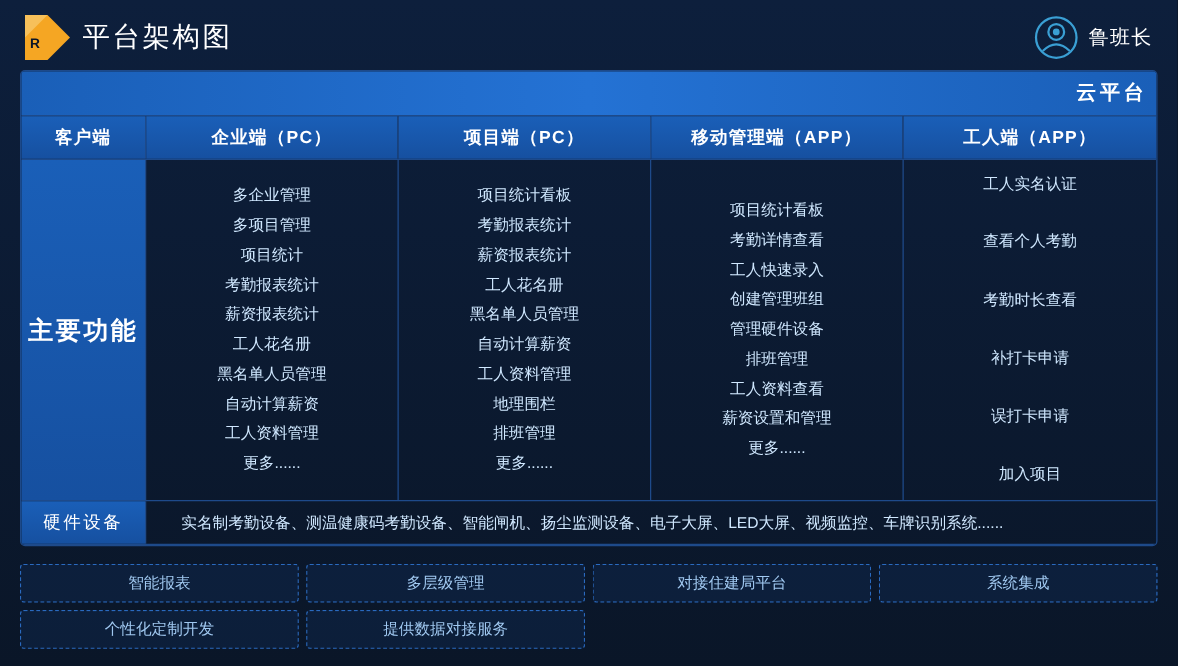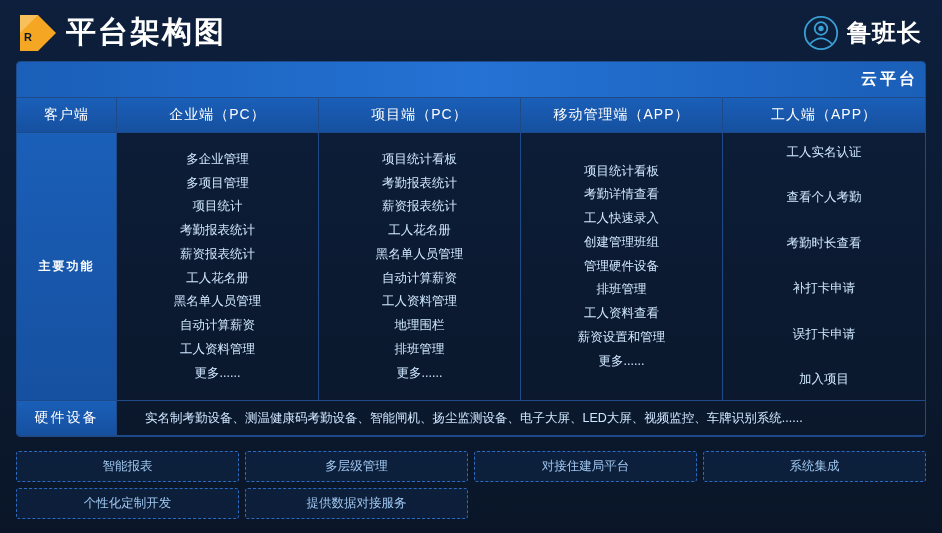--- a/index.html
+++ b/index.html
@@ -32,38 +32,38 @@
       display: flex;
       align-items: center;
       gap: 10px;
     }
     .logo-icon {
       width: 36px;
       height: 36px;
     }
     .header-title {
       color: #ffffff;
-      font-size: 30px;
-      font-weight: bold;
+      font-size: 22px;
+      font-weight: normal;
       letter-spacing: 2px;
       text-align: right;
     }
     .brand-logo {
       display: flex;
       align-items: center;
       gap: 8px;
     }
     .brand-icon {
       width: 36px;
       height: 36px;
     }
     .brand-name {
       color: #ffffff;
-      font-size: 24px;
-      font-weight: bold;
+      font-size: 16px;
+      font-weight: normal;
       letter-spacing: 1px;
     }
 
     
     .main-table {
       flex: 1;
       border: 1px solid #1e4a8a;
       border-radius: 4px;
       overflow: hidden;
       display: flex;
@@ -87,21 +87,21 @@
       display: grid;
       grid-template-columns: 100px 1fr 1fr 1fr 1fr;
       border-bottom: 1px solid #1e4a8a;
     }
     .col-header {
       background: linear-gradient(180deg, #1a5fb8 0%, #1650a0 100%);
       color: #ffffff;
       text-align: center;
       padding: 8px 4px;
       font-size: 14px;
-      font-weight: normal;
+      font-weight: bold;
       border-right: 1px solid #1e4a8a;
       letter-spacing: 1px;
     }
     .col-header:last-child {
       border-right: none;
       text-align: center;
     }
 
     
     .content-row {
@@ -110,21 +110,21 @@
       flex: 1;
       border-bottom: 1px solid #1e4a8a;
     }
 
     .row-label {
       background: linear-gradient(180deg, #1a5fb8 0%, #1650a0 100%);
       color: #ffffff;
       display: flex;
       align-items: center;
       justify-content: center;
-      font-size: 12px;
+      font-size: 20px;
       font-weight: bold;
       letter-spacing: 2px;
       border-right: 1px solid #1e4a8a;
       writing-mode: horizontal-tb;
     }
 
     .content-cell {
       padding: 8px 10px;
       border-right: 1px solid #1e4a8a;
       display: flex;

